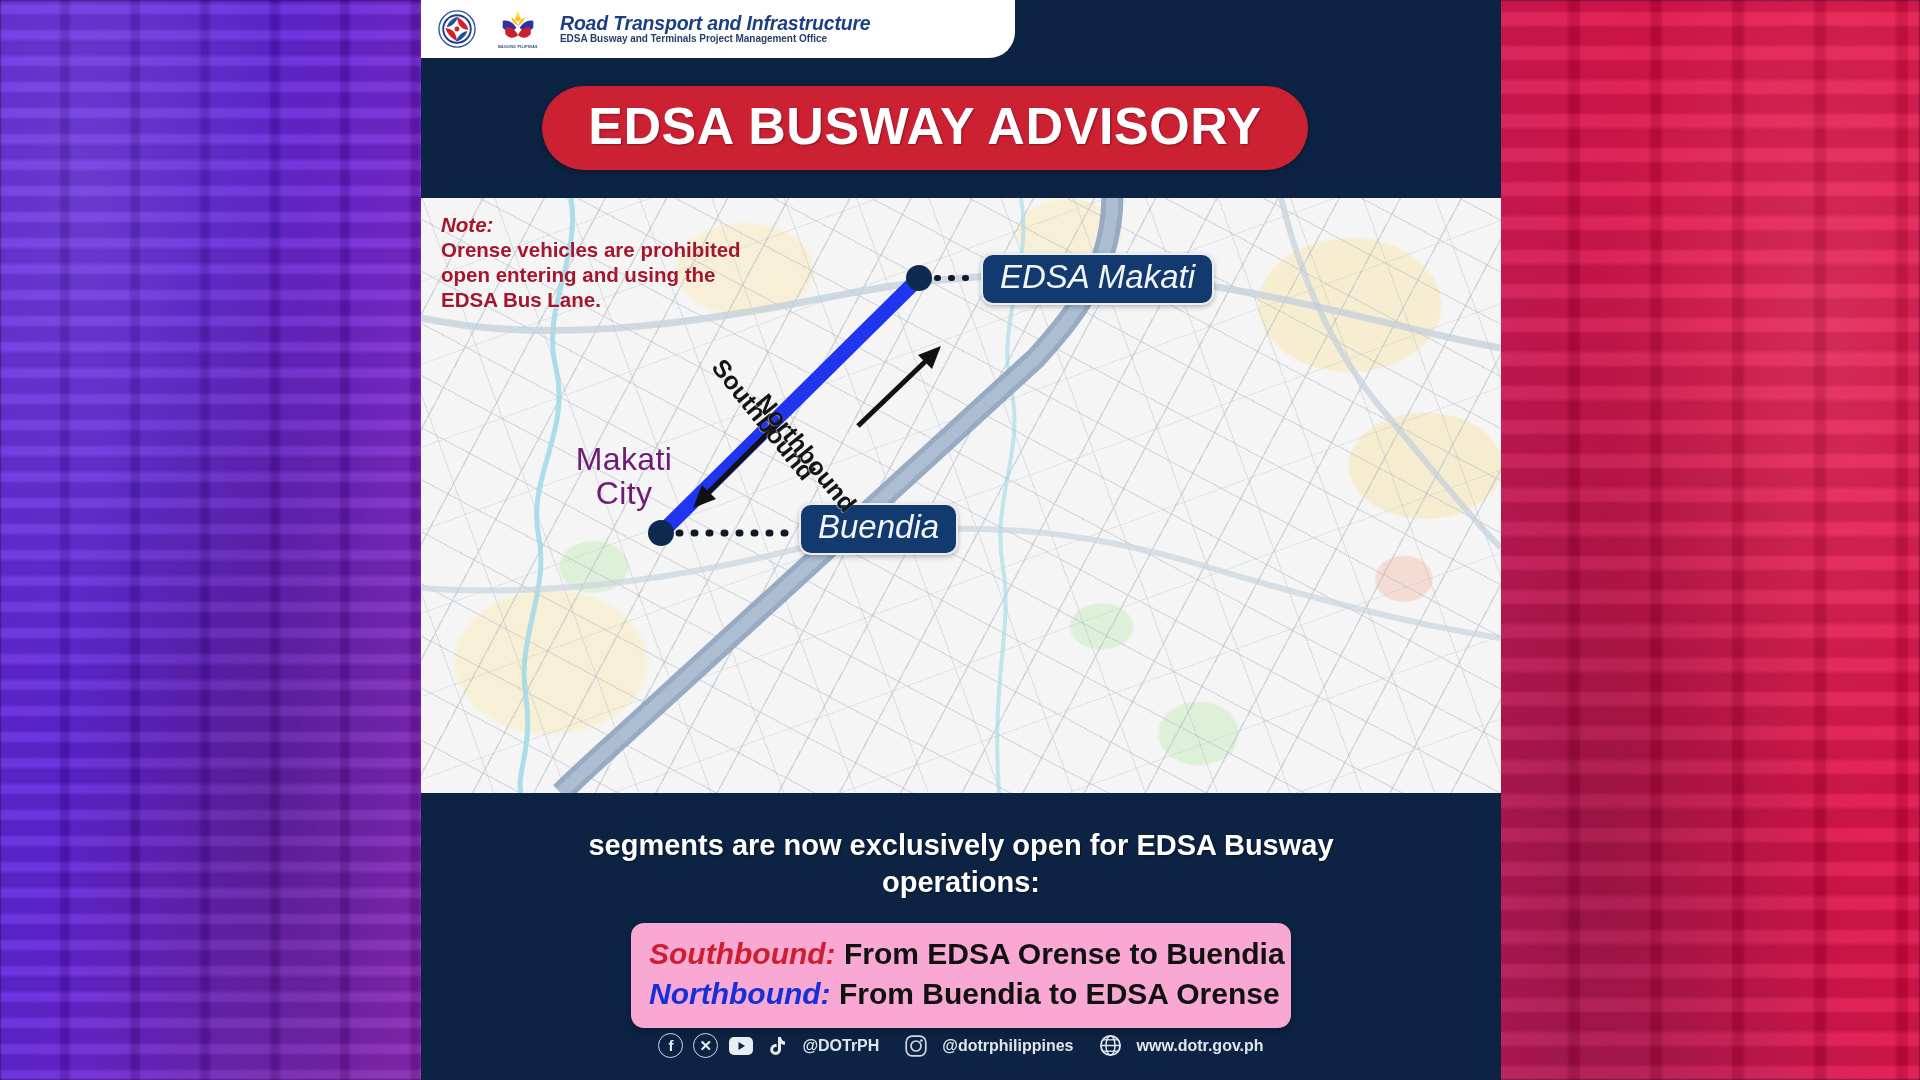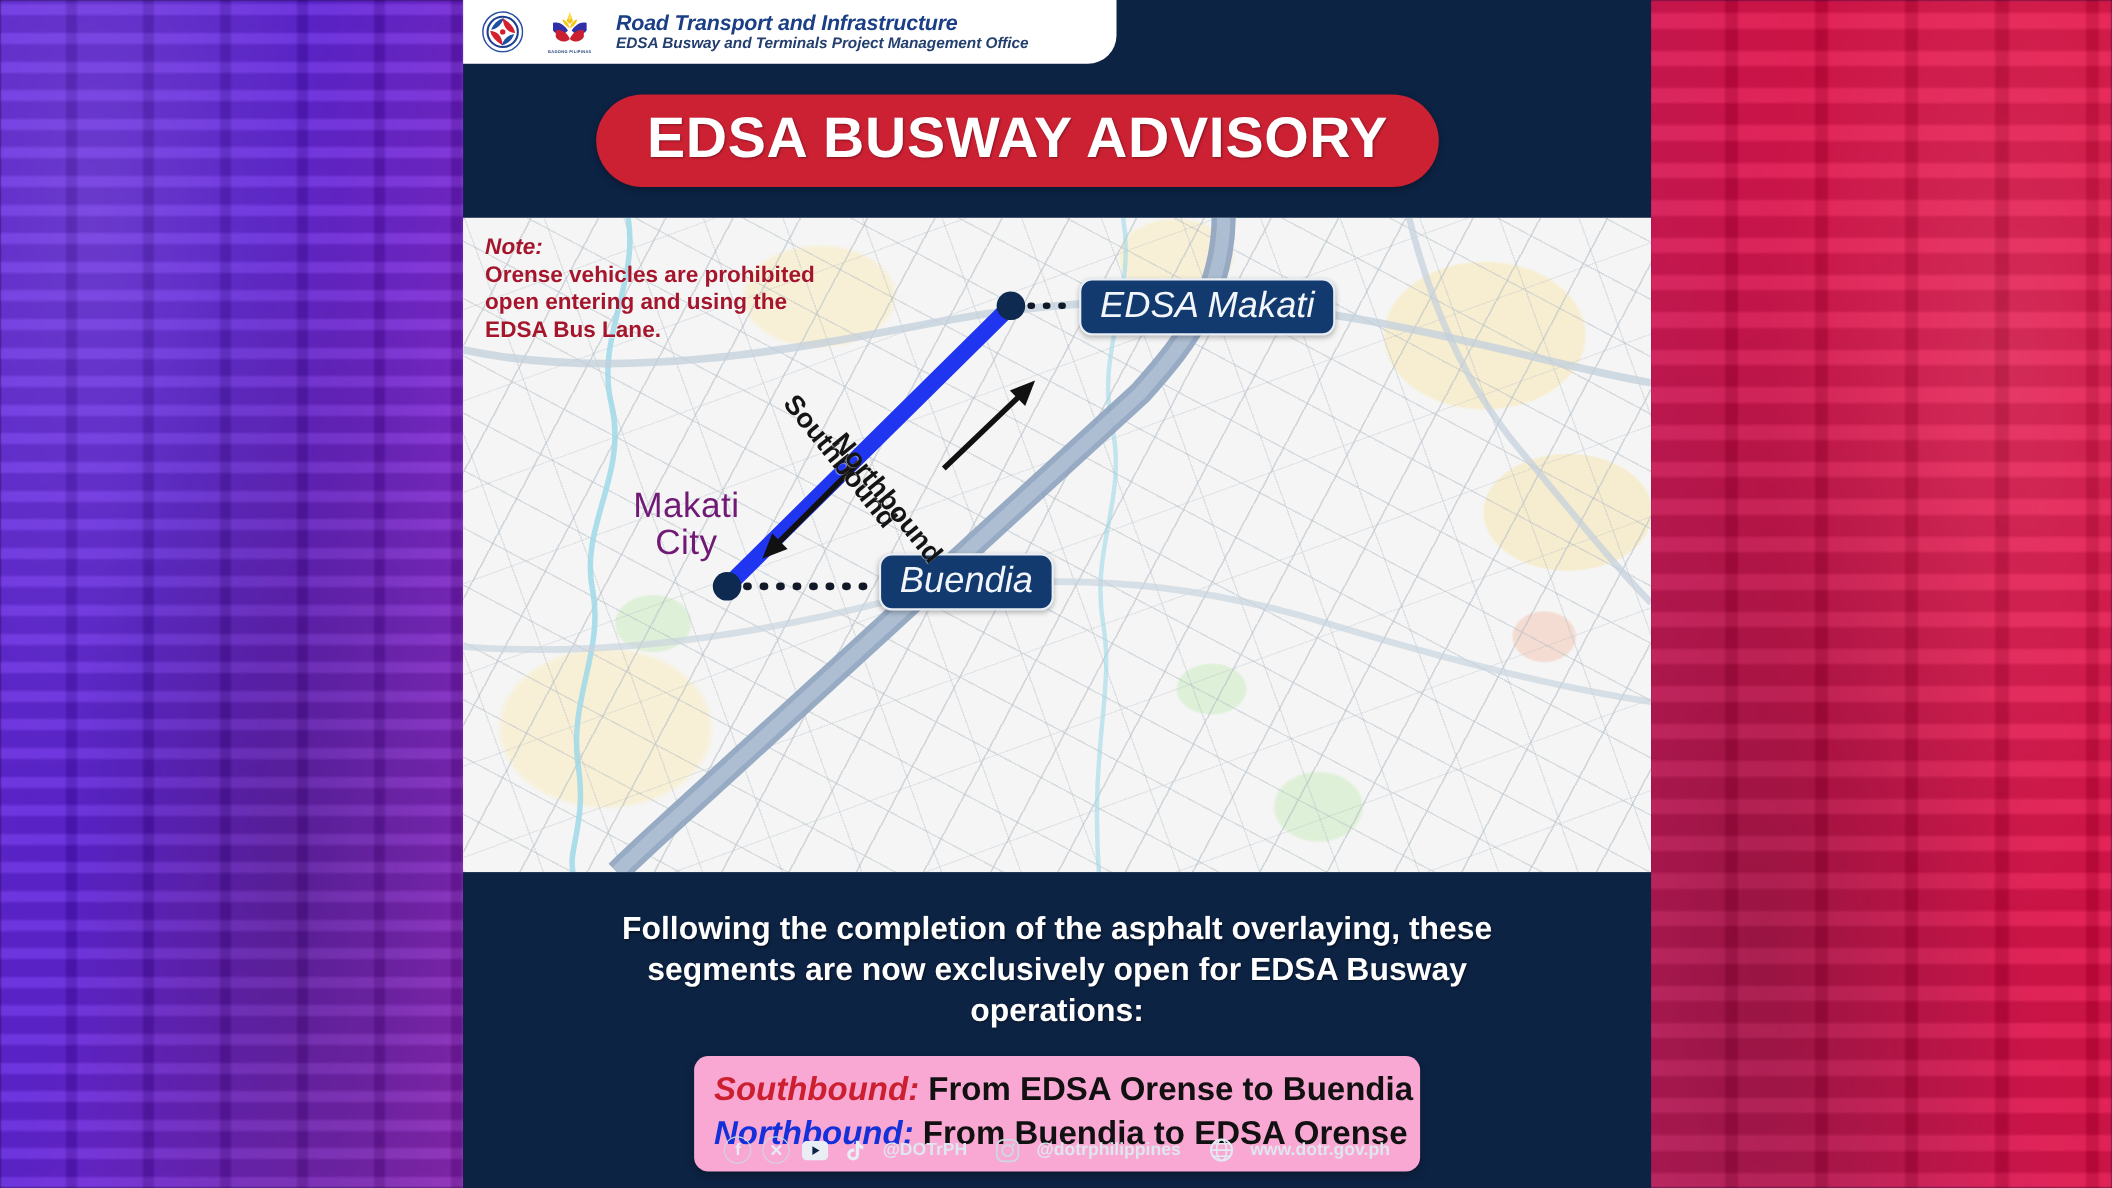--- a/index.html
+++ b/index.html
@@ -58,21 +58,21 @@
     border-bottom-right-radius:26px;
     display:flex; align-items:center; gap:22px;
     padding-left:17px;
   }
   .seal{ width:38px;height:38px;flex:0 0 38px; position:relative; }
   .bp-logo{ width:40px;height:40px;flex:0 0 40px; position:relative; }
   .bp-cap{ font-size:3.6px; letter-spacing:.3px; color:#1d3f7a; text-align:center;
            position:absolute; bottom:0; left:0; right:0; font-weight:bold;}
   .org{ display:flex; flex-direction:column; justify-content:center; line-height:1.08; }
   .org-1{ font-size:19.5px; font-weight:bold; font-style:italic; color:#1b3f87; letter-spacing:-.2px;}
-  .org-2{ font-size:14px; font-weight:bold; font-style:italic; color:#233f6e; letter-spacing:-.05px;}
+  .org-2{ font-size:10px; font-weight:bold; color:#233f6e; letter-spacing:-.05px;}
 
   
   .title-wrap{ position:absolute; left:0; top:58px; width:1008px; height:140px;
                display:flex; align-items:center; justify-content:center; }
   .title-pill{
     background:#cc2033; border-radius:46px;
     padding:10px 46px 14px;
     box-shadow:0 2px 7px rgba(0,0,0,.35);
   }
   .title-pill span{
@@ -282,21 +282,20 @@
 
     <div class="pill pill-orense">EDSA Makati</div>
     <div class="pill pill-buendia">Buendia</div>
 
     <div class="dirlabel dir-south">Southbound</div>
     <div class="dirlabel dir-north">Northbound</div>
   </div>
 
   <div class="bottom">
     <div class="lead">
-      <div>Following the completion of the asphalt overlaying, these</div>
       <div>segments are now exclusively open for EDSA Busway operations:</div>
     </div>
 
     <div class="routes">
       <div class="route-line">
         <span class="k k-south">Southbound:</span>
         <span>From EDSA Orense to Buendia</span>
       </div>
       <div class="route-line">
         <span class="k k-north">Northbound:</span>

